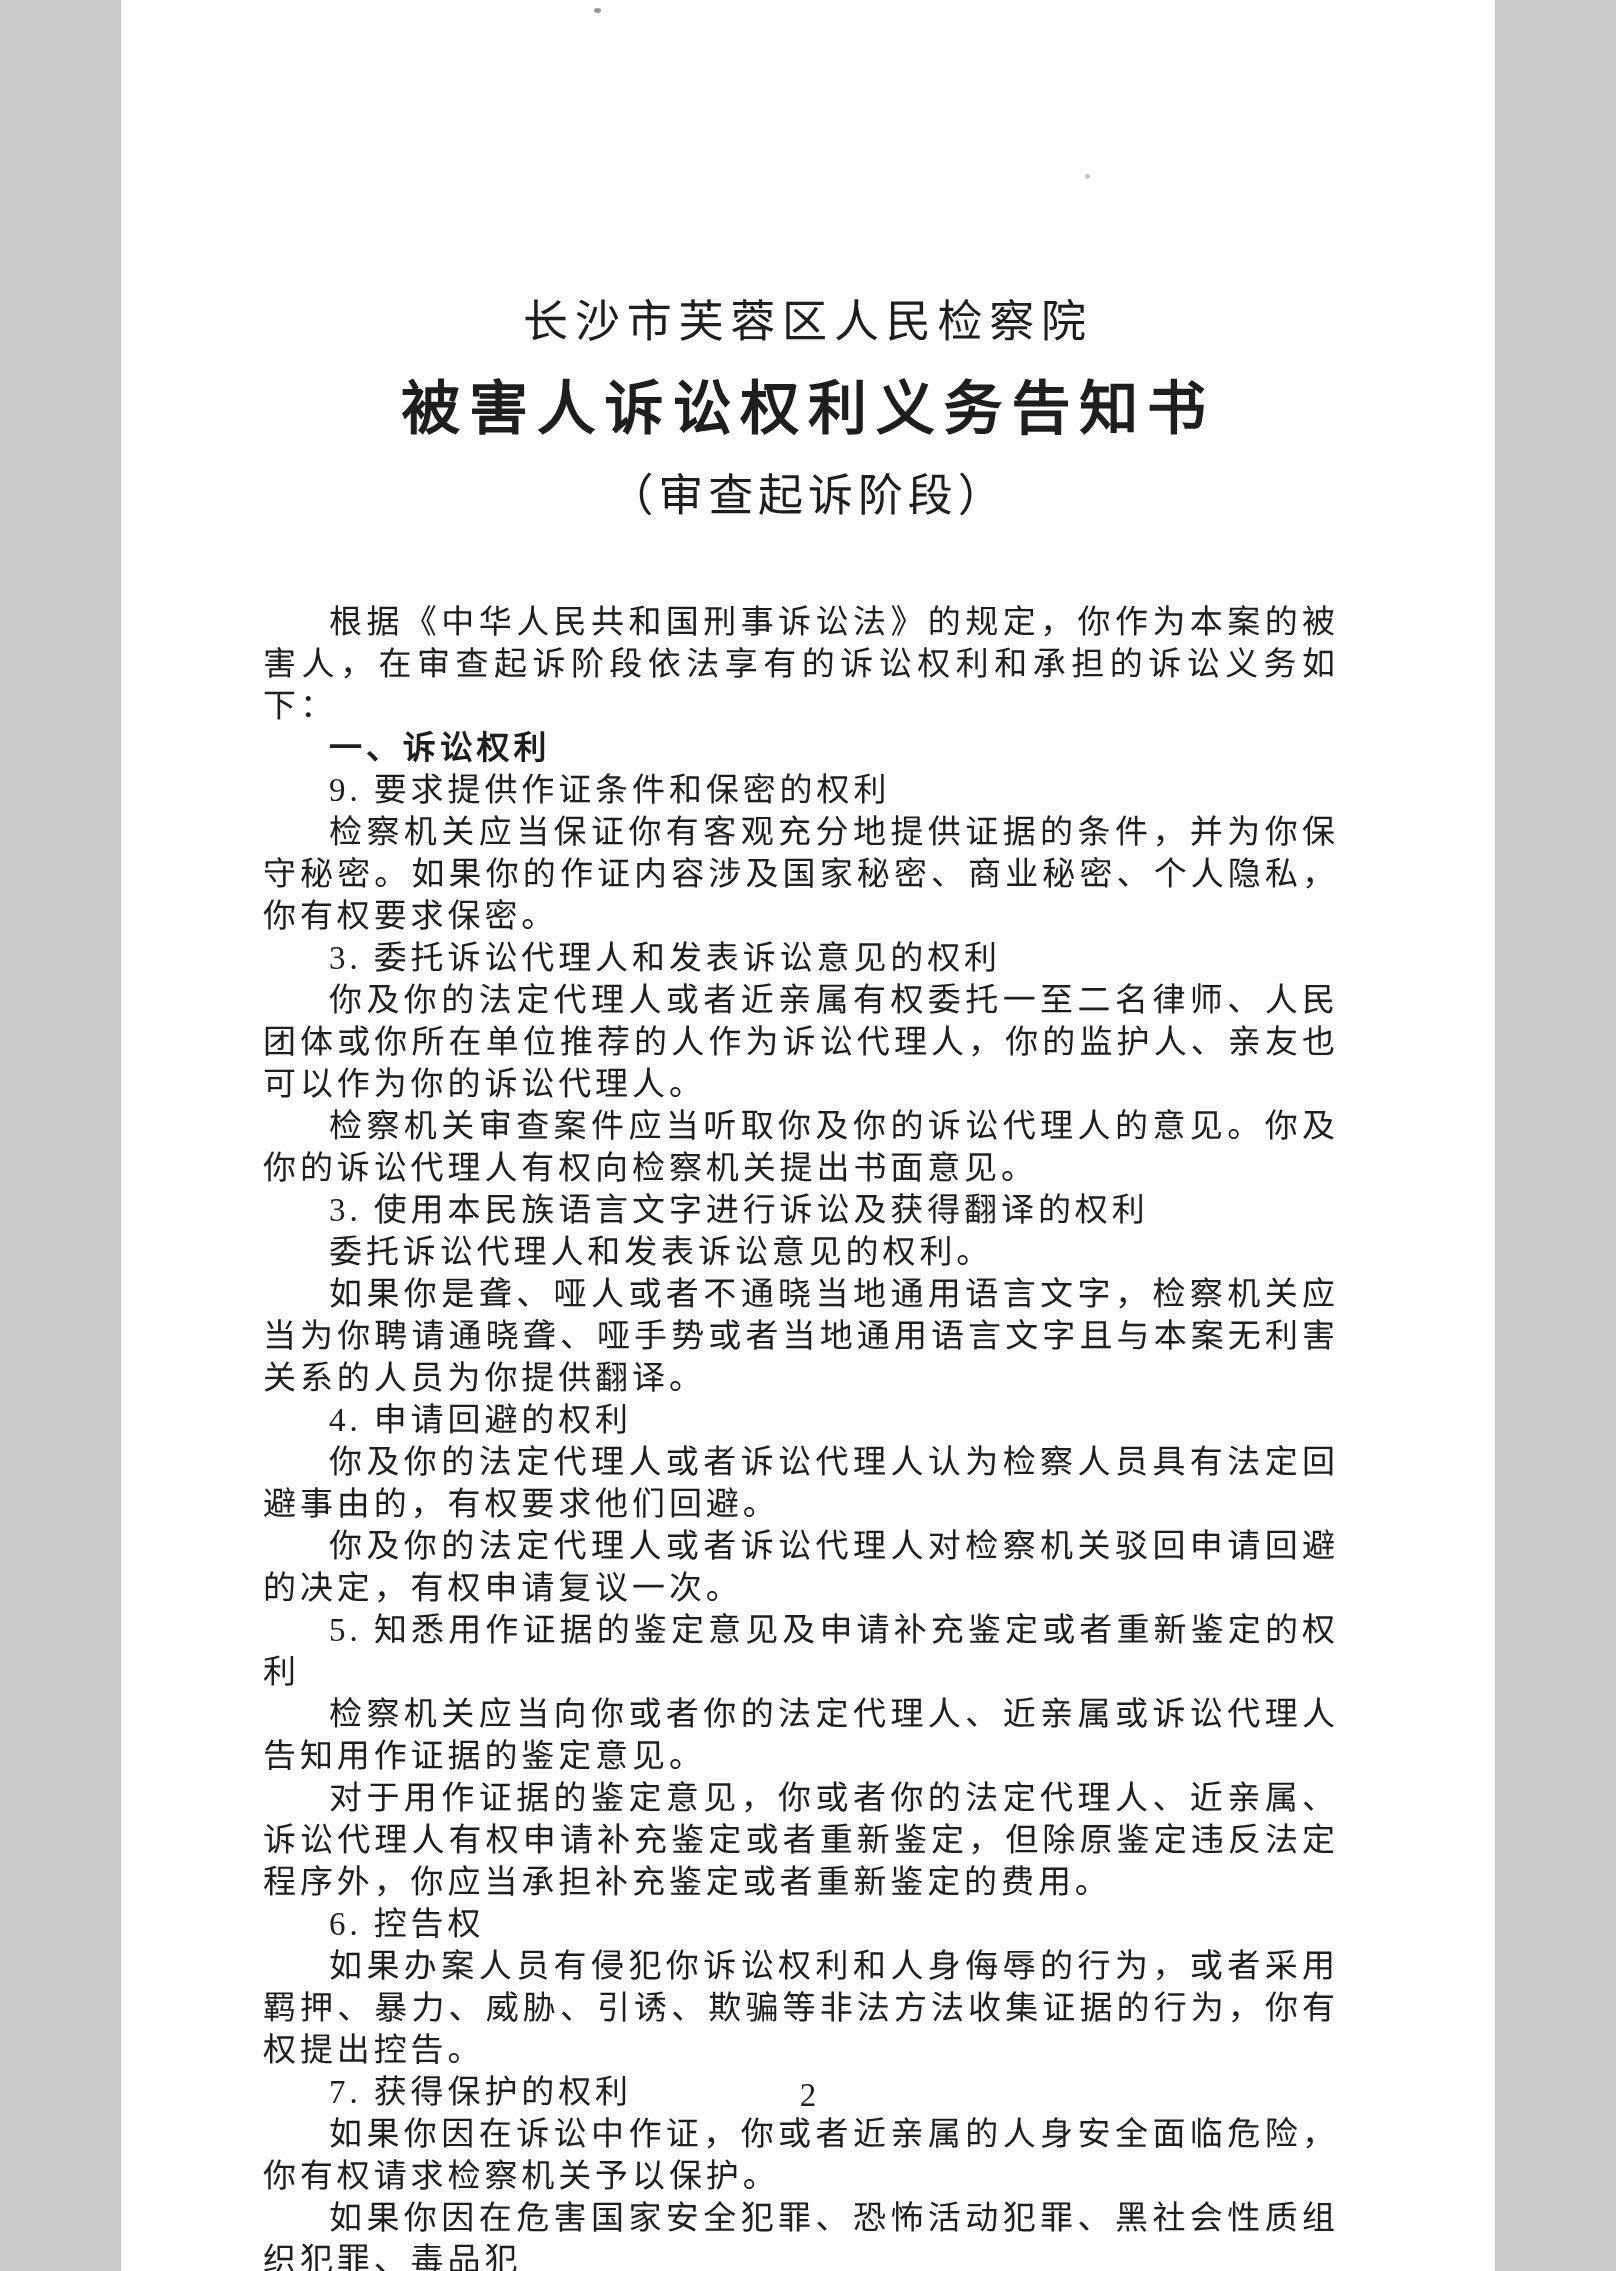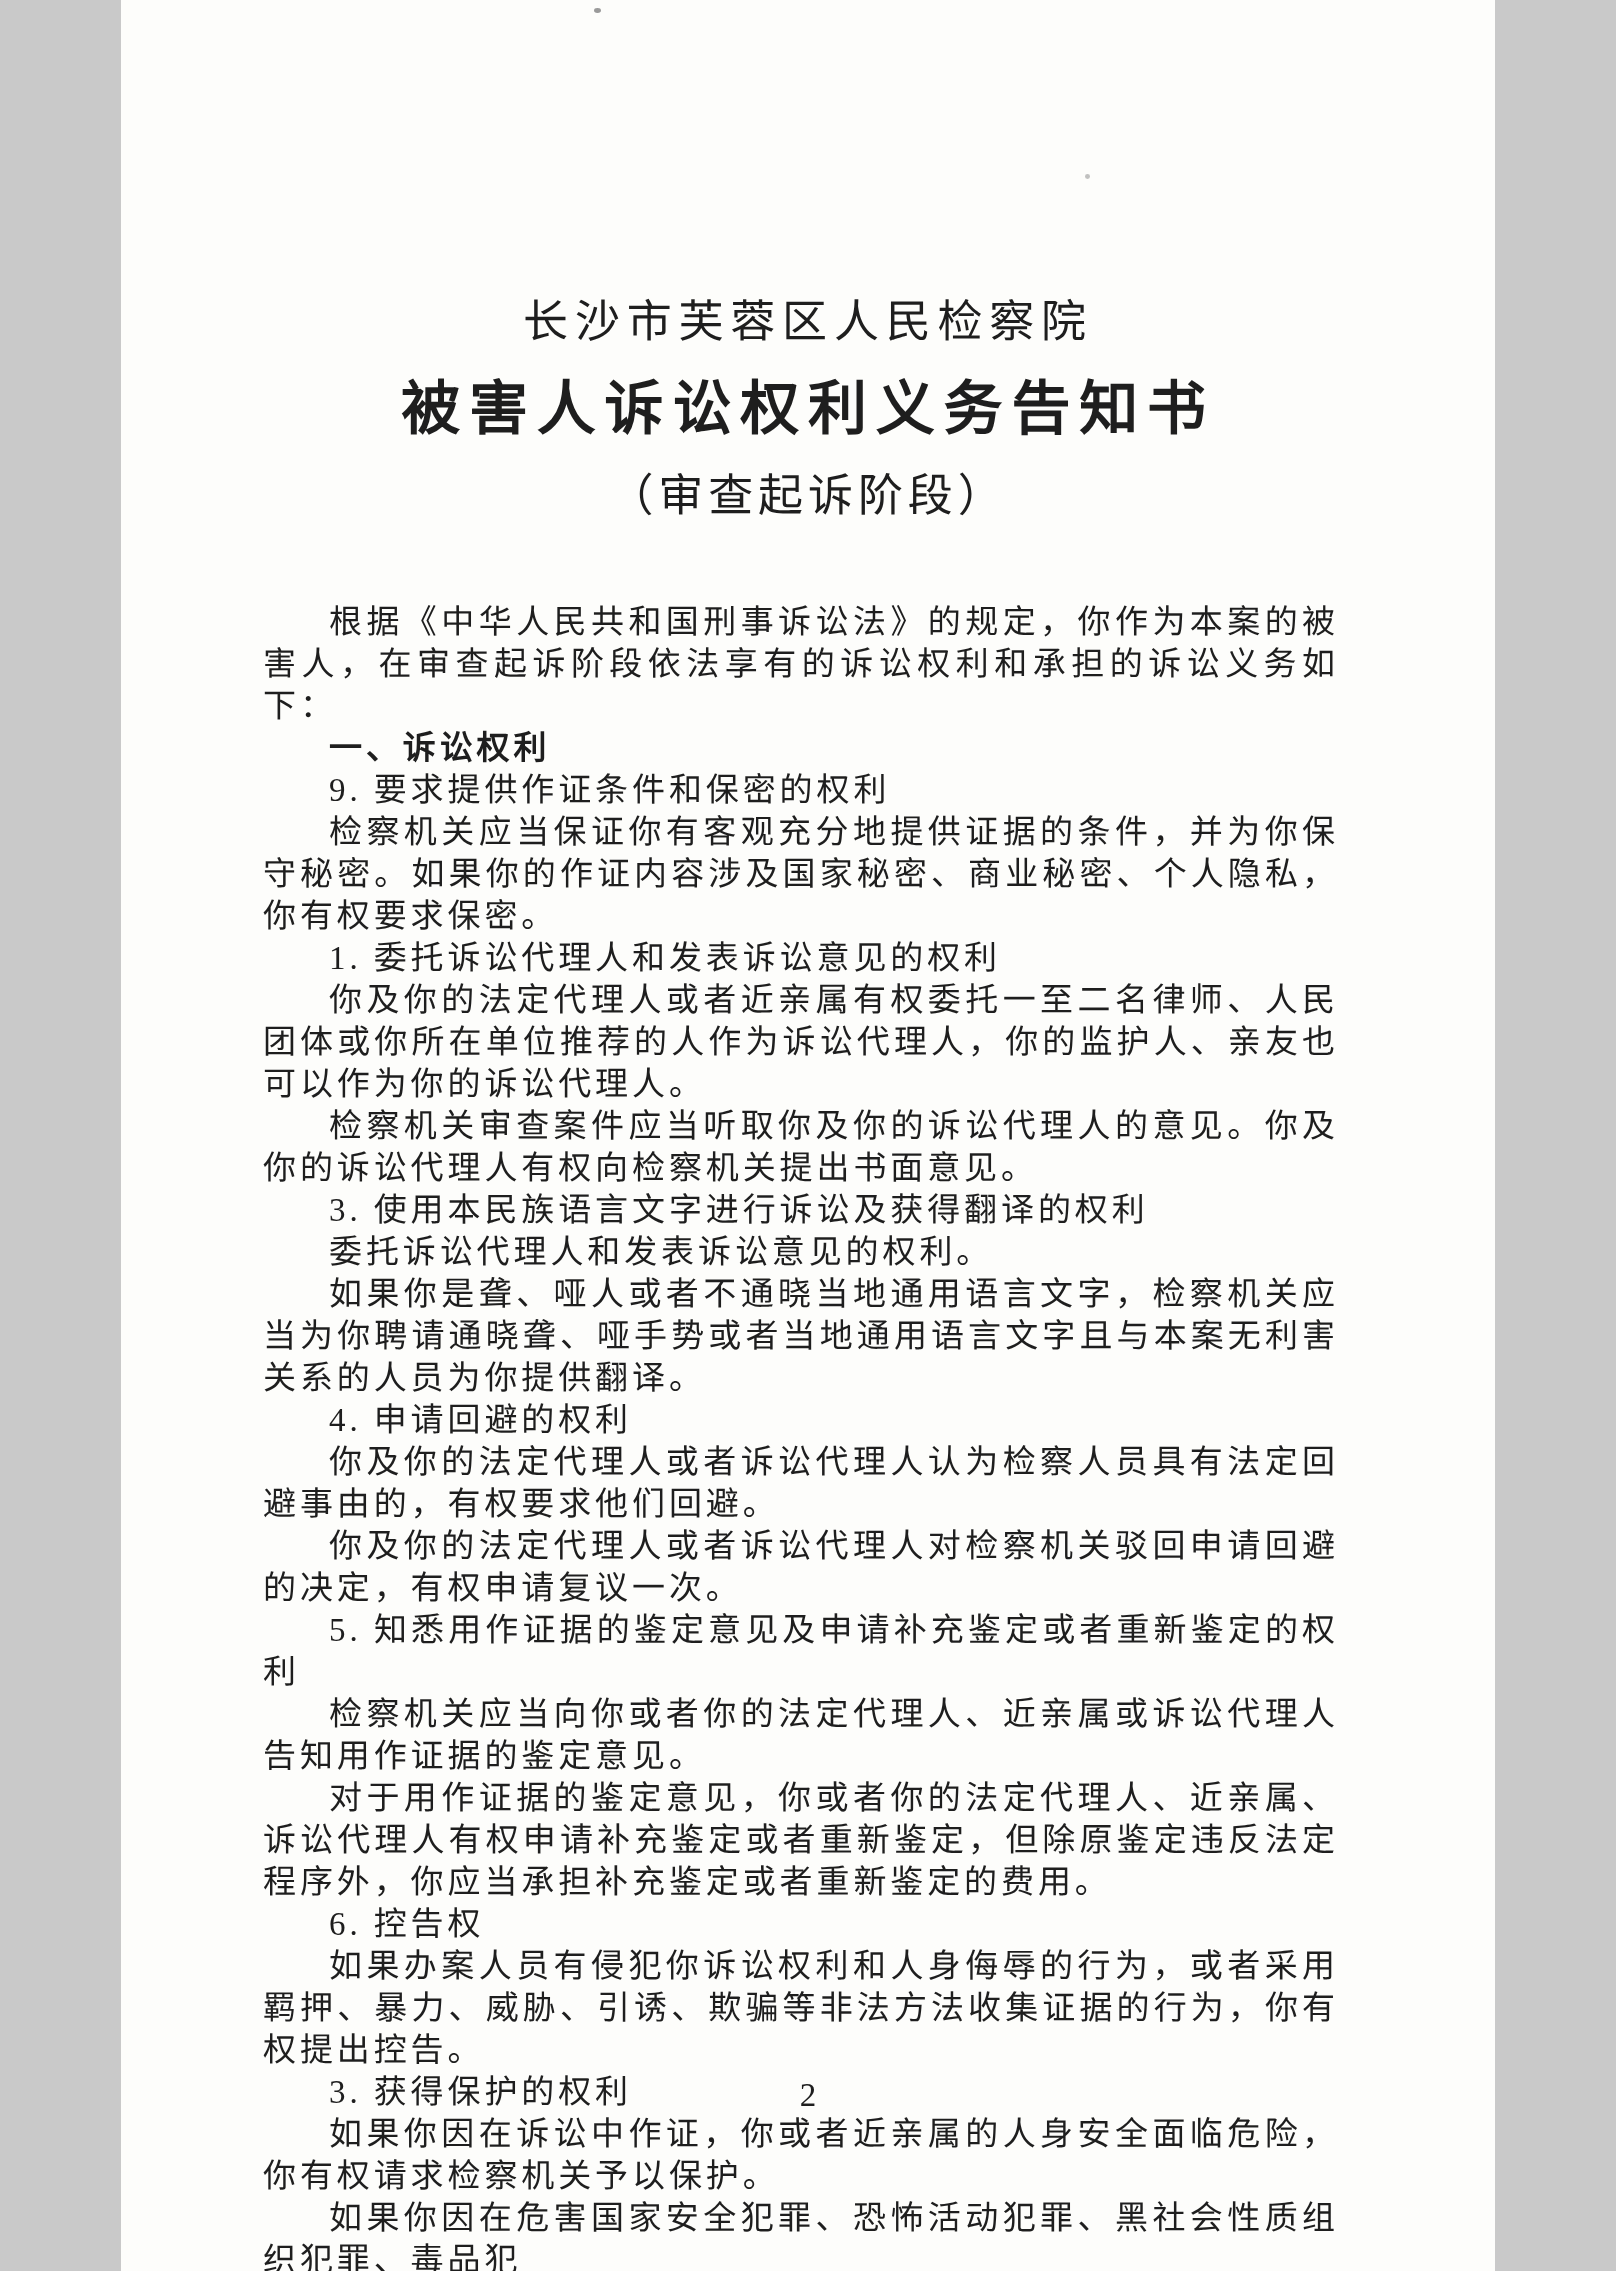--- a/index.html
+++ b/index.html
@@ -83,35 +83,35 @@
     <h1 class="doc-title">被害人诉讼权利义务告知书</h1>
     <div class="doc-subtitle">（审查起诉阶段）</div>
   </header>
 
   <main class="doc-body" id="doc-body">
 
   <p class="block paragraph">根据《中华人民共和国刑事诉讼法》的规定，你作为本案的被害人，在审查起诉阶段依法享有的诉讼权利和承担的诉讼义务如下：</p>
       <p class="block section-heading">一、诉讼权利</p>
       <p class="block item-heading">9. 要求提供作证条件和保密的权利</p>
       <p class="block paragraph">检察机关应当保证你有客观充分地提供证据的条件，并为你保守秘密。如果你的作证内容涉及国家秘密、商业秘密、个人隐私，你有权要求保密。</p>
-      <p class="block item-heading">1. 委托诉讼代理人和发表诉讼意见的权利</p>
+      <p class="block item-heading">3. 委托诉讼代理人和发表诉讼意见的权利</p>
       <p class="block paragraph">你及你的法定代理人或者近亲属有权委托一至二名律师、人民团体或你所在单位推荐的人作为诉讼代理人，你的监护人、亲友也可以作为你的诉讼代理人。</p>
       <p class="block paragraph">检察机关审查案件应当听取你及你的诉讼代理人的意见。你及你的诉讼代理人有权向检察机关提出书面意见。</p>
       <p class="block item-heading">3. 使用本民族语言文字进行诉讼及获得翻译的权利</p>
       <p class="block paragraph">委托诉讼代理人和发表诉讼意见的权利。</p>
       <p class="block paragraph">如果你是聋、哑人或者不通晓当地通用语言文字，检察机关应当为你聘请通晓聋、哑手势或者当地通用语言文字且与本案无利害关系的人员为你提供翻译。</p>
       <p class="block item-heading">4. 申请回避的权利</p>
       <p class="block paragraph">你及你的法定代理人或者诉讼代理人认为检察人员具有法定回避事由的，有权要求他们回避。</p>
       <p class="block paragraph">你及你的法定代理人或者诉讼代理人对检察机关驳回申请回避的决定，有权申请复议一次。</p>
       <p class="block item-heading">5. 知悉用作证据的鉴定意见及申请补充鉴定或者重新鉴定的权利</p>
       <p class="block paragraph">检察机关应当向你或者你的法定代理人、近亲属或诉讼代理人告知用作证据的鉴定意见。</p>
       <p class="block paragraph">对于用作证据的鉴定意见，你或者你的法定代理人、近亲属、诉讼代理人有权申请补充鉴定或者重新鉴定，但除原鉴定违反法定程序外，你应当承担补充鉴定或者重新鉴定的费用。</p>
       <p class="block item-heading">6. 控告权</p>
       <p class="block paragraph">如果办案人员有侵犯你诉讼权利和人身侮辱的行为，或者采用羁押、暴力、威胁、引诱、欺骗等非法方法收集证据的行为，你有权提出控告。</p>
-      <p class="block item-heading">3. 获得保护的权利</p>
+      <p class="block item-heading">7. 获得保护的权利</p>
       <p class="block paragraph">如果你因在诉讼中作证，你或者近亲属的人身安全面临危险，你有权请求检察机关予以保护。</p>
       <p class="block paragraph">如果你因在危害国家安全犯罪、恐怖活动犯罪、黑社会性质组织犯罪、毒品犯</p>
     </main>
 
   <footer class="doc-footer">
     <span class="page-number">2</span>
   </footer>
 
 </div>
 

